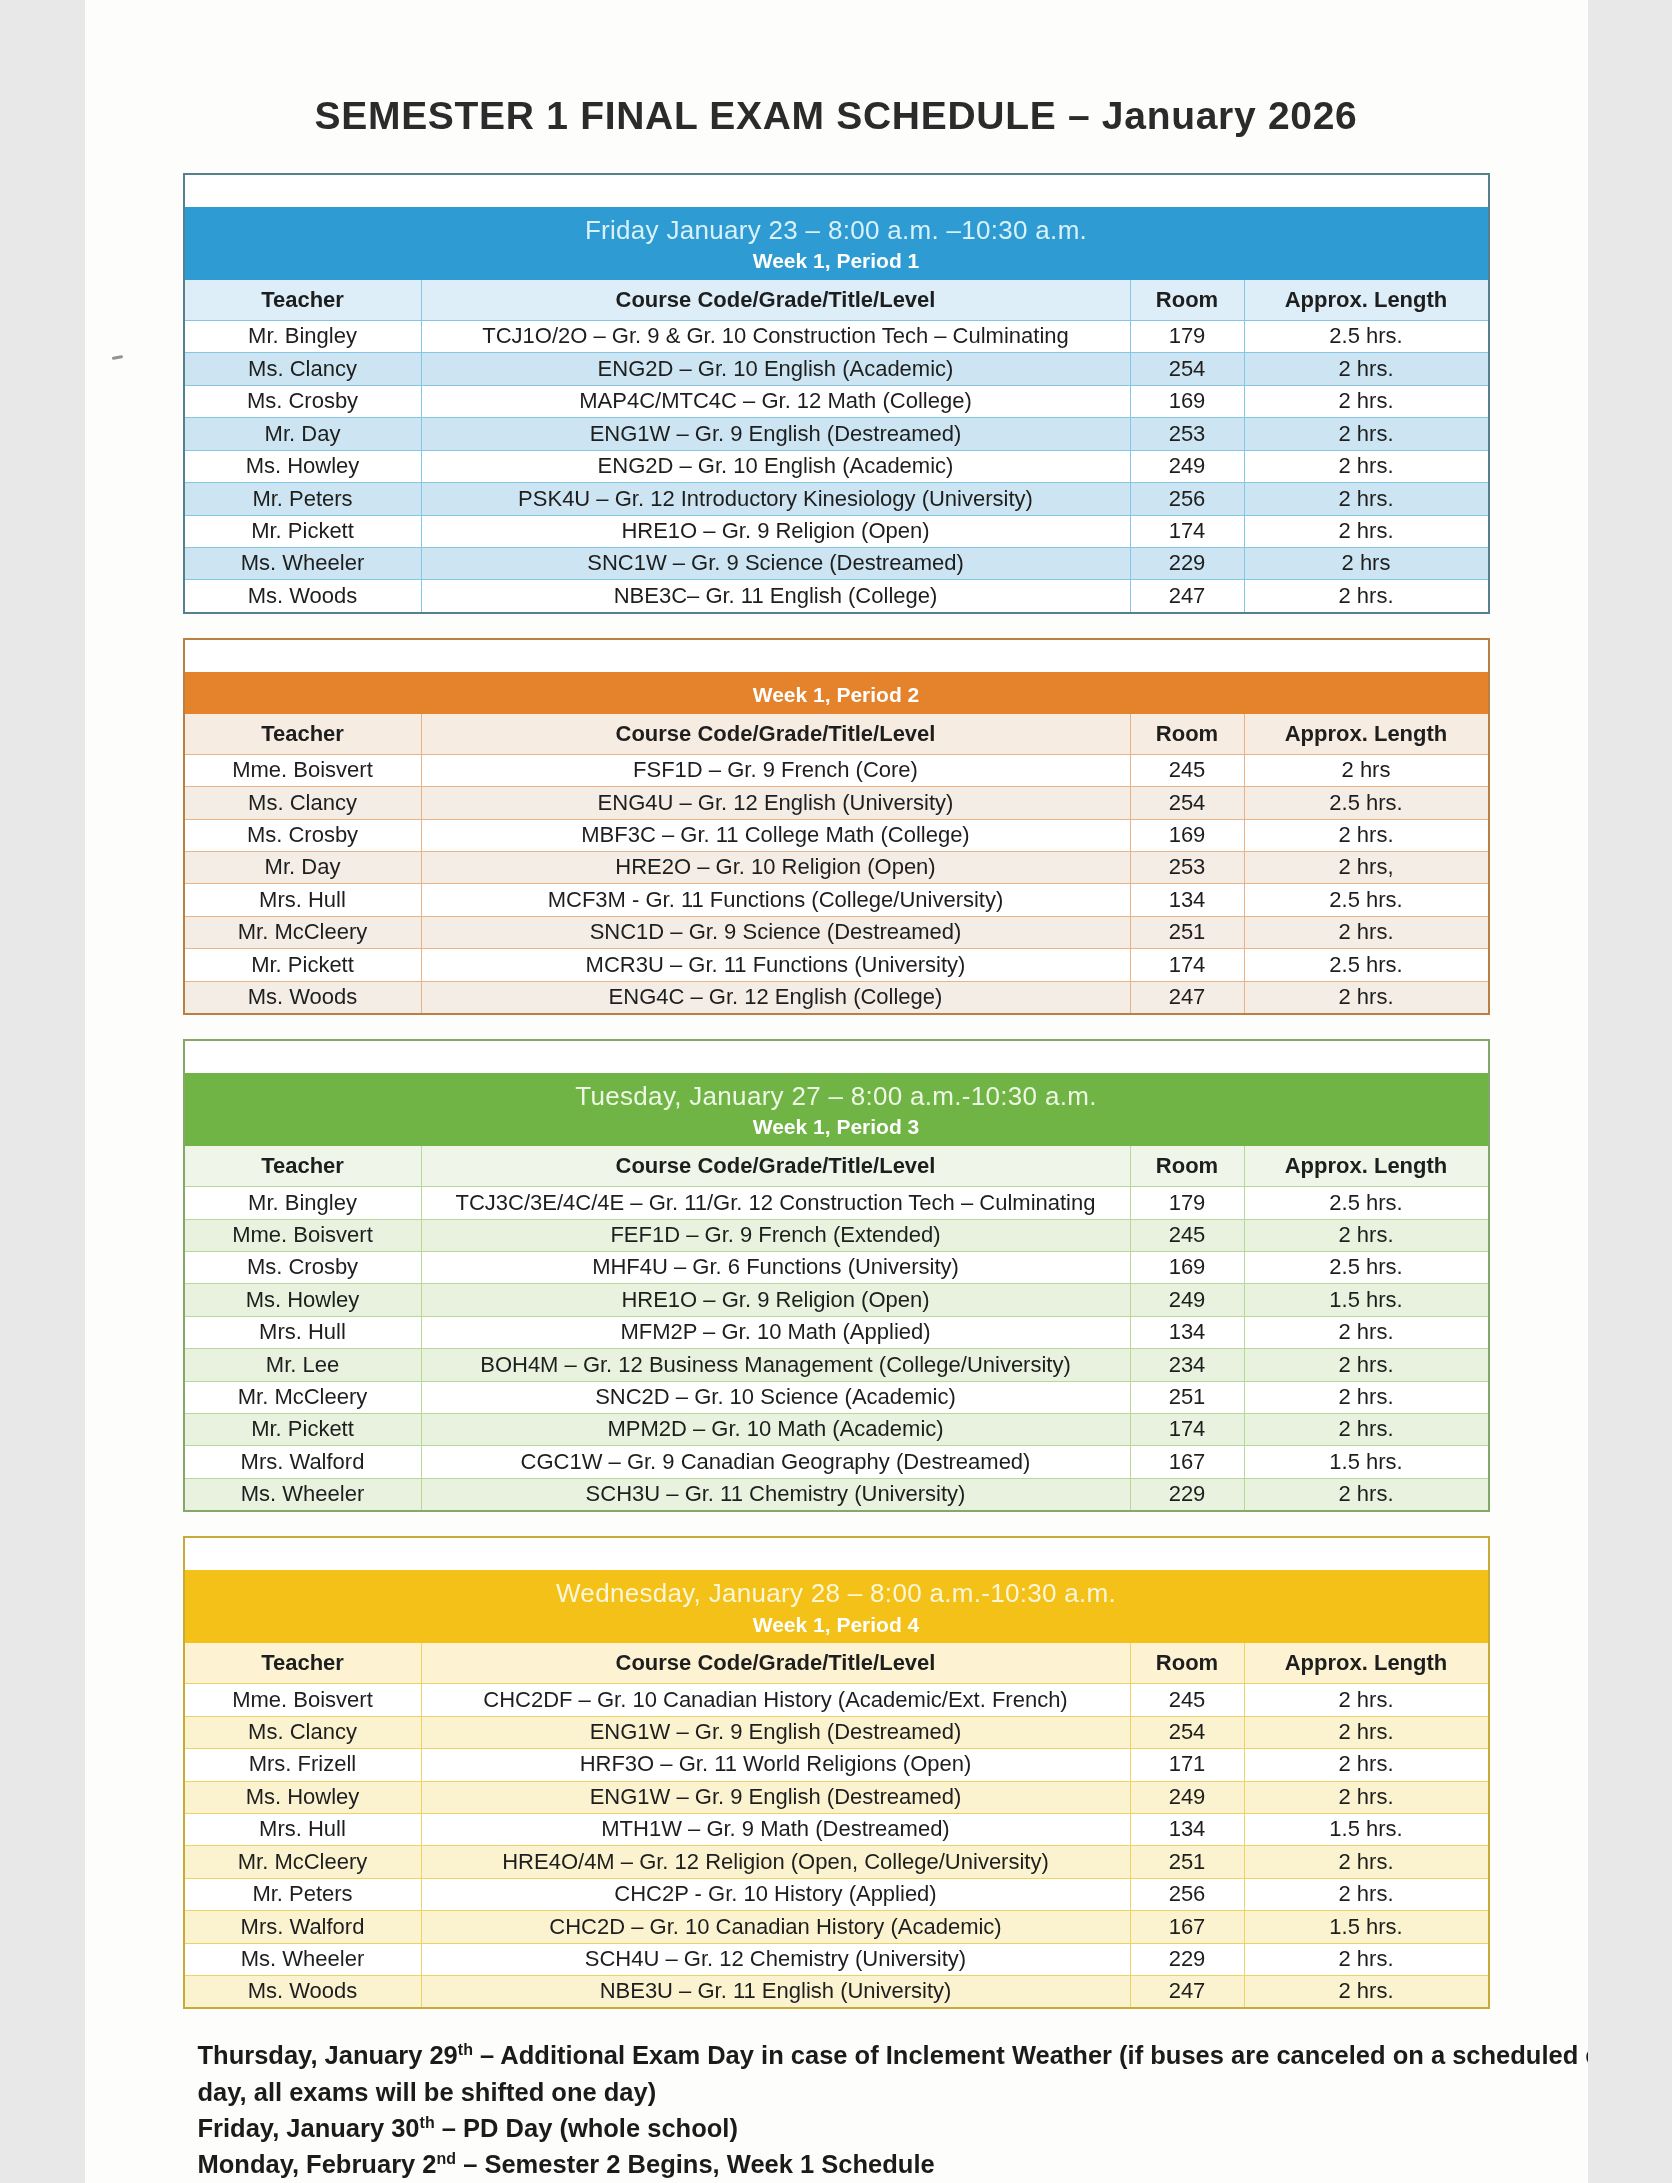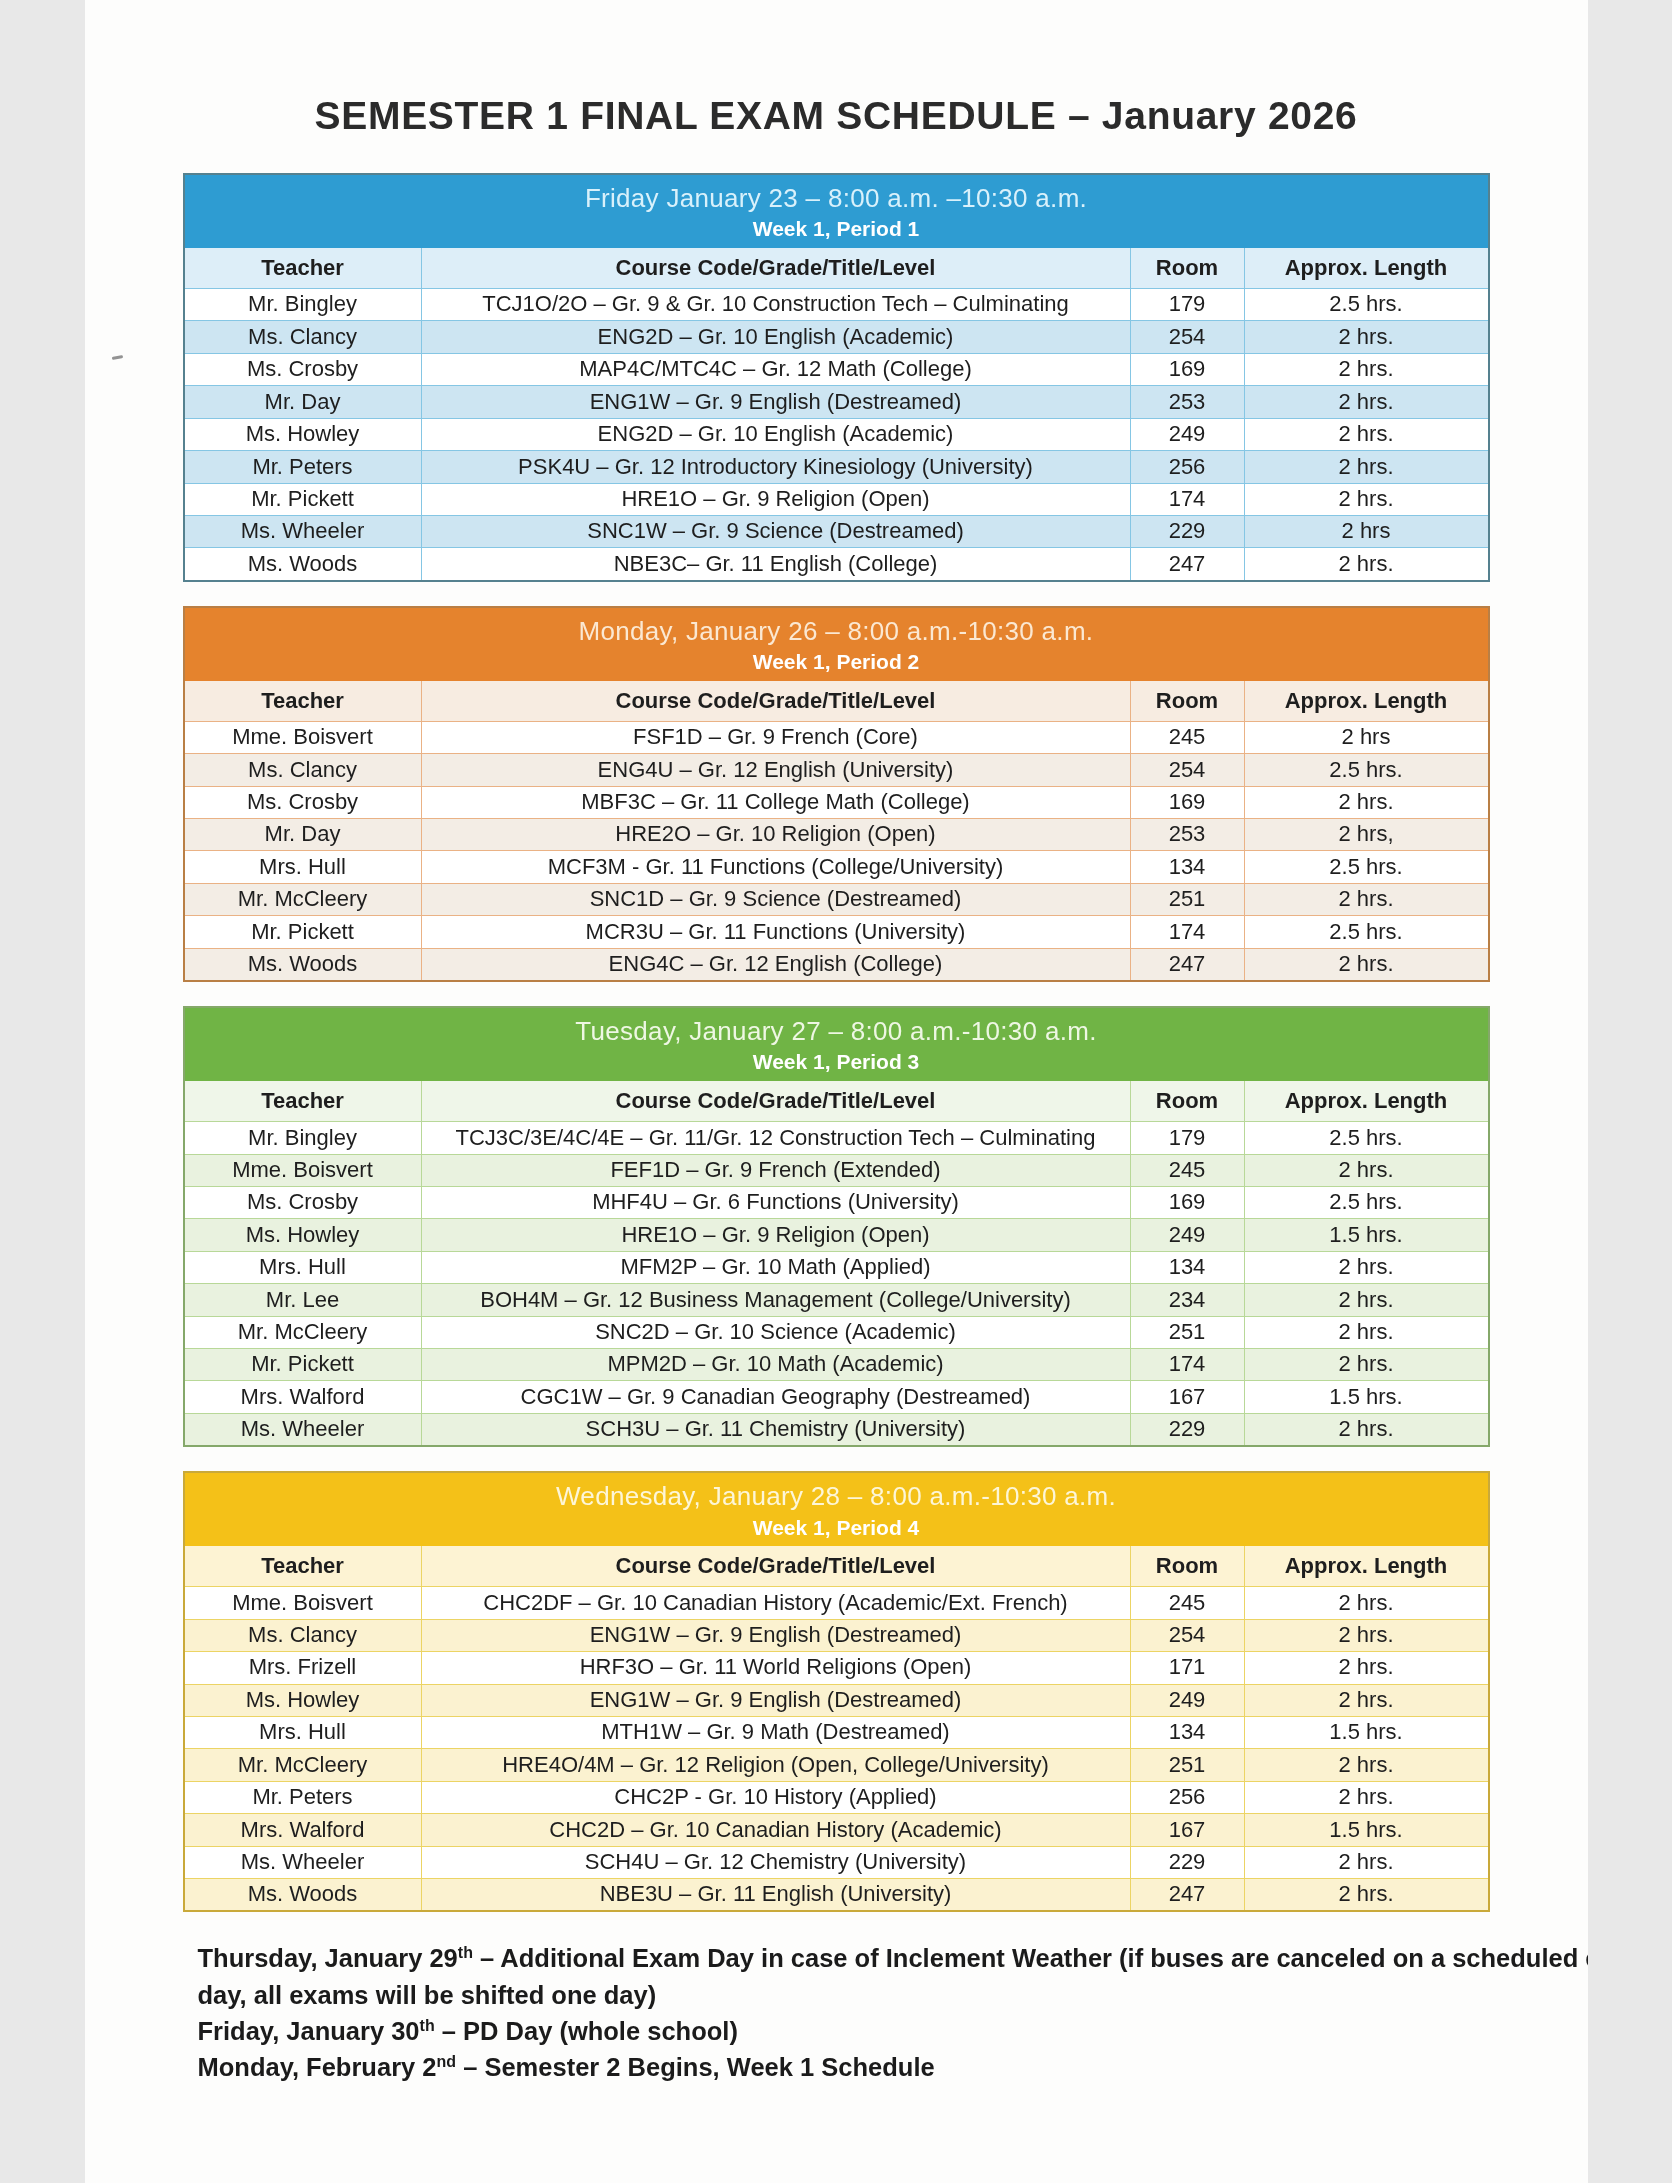--- a/index.html
+++ b/index.html
@@ -15,21 +15,21 @@
   .scan-artifact {
     position:absolute; left:27px; top:356px; width:10.7px; height:3.4px;
     background:#5a5a5a; opacity:.65; border-radius:1.3px; transform:rotate(-10deg);
   }
   .exam-table {
     width:1307px; margin:0 auto 24px auto;
     border:2px solid var(--outer,#777);
     background:#fff;
   }
   .banner {
-    background:var(--banner,#888); text-align:center; padding:8px 0 6.7px 0;
+    background:var(--banner,#888); text-align:center; padding:8px 0 6.7px 0;margin-top:32px;
   }
   .banner-title { font-size:26px; color:var(--btitle,#fff); letter-spacing:0.3px; }
   .banner-subtitle { font-size:21px; font-weight:bold; color:#ffffff; margin-top:3.4px; }
   .col-head, .row {
     display:grid; grid-template-columns:236px 709px 114px auto;
   }
   .col-head {
     background:var(--head,#f4f4f4); font-weight:bold; font-size:22px;
     border-bottom:1.3px solid var(--line,#ccc);
   }
@@ -120,21 +120,20 @@
           <div class="cell">Ms. Woods</div>
           <div class="cell">NBE3C– Gr. 11 English (College)</div>
           <div class="cell">247</div>
           <div class="cell">2 hrs.</div>
         </div>
       </div>
   </section>
 
   <section class="exam-table" style="--banner: #e5832d; --btitle: #fbe8d2; --head: #f7ece1; --alt: #f3ede5; --line: #eab285; --outer: #b97f45;">
     <header class="banner">
-      <div class="banner-title">Monday, January 26 – 8:00 a.m.-10:30 a.m.</div>
       <div class="banner-subtitle">Week 1, Period 2</div>
     </header>
     <div class="col-head">
       <div>Teacher</div>
       <div>Course Code/Grade/Title/Level</div>
       <div>Room</div>
       <div>Approx. Length</div>
     </div>
     <div>
         <div class="row">

